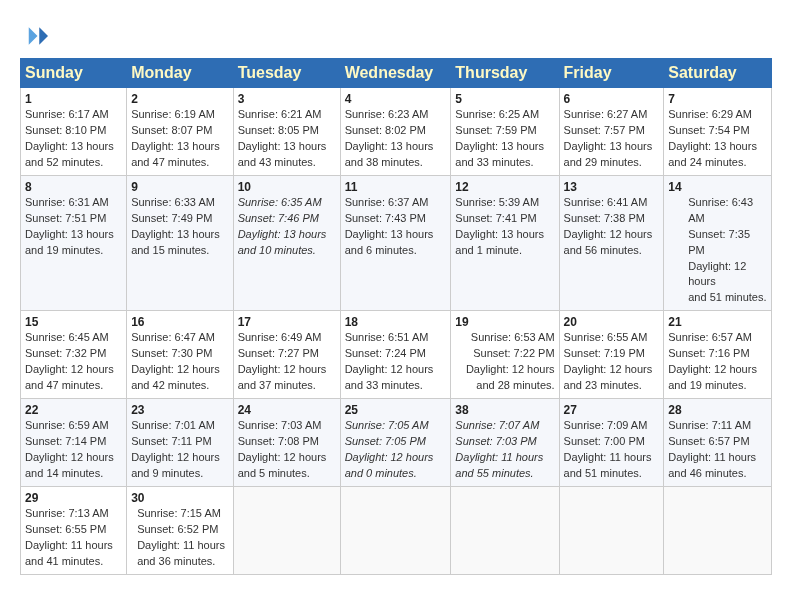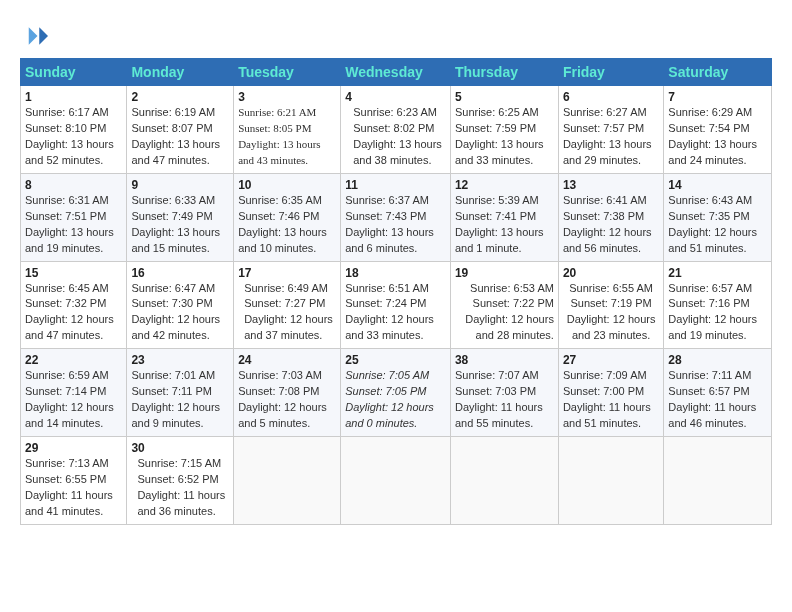--- a/index.html
+++ b/index.html
@@ -56,23 +56,23 @@
       color: #444;
       margin-top: 2px;
     }
     .calendar {
       width: 100%;
       border-collapse: collapse;
       font-size: 10.5px;
     }
     .calendar thead th {
       background: #2e6db4;
-      color: #5eead4;
+      color: #fef9c3;
       padding: 5px 4px;
-      font-size: 14px;
+      font-size: 16px;
       font-weight: bold;
       text-align: left;
       border: 1px solid #2e6db4;
     }
     .calendar tbody td {
       border: 1px solid #ccc;
       vertical-align: top;
       padding: 4px 4px 4px 4px;
       width: 113px;
       min-height: 75px;
@@ -141,28 +141,28 @@
           </td>
           <td>
             <span class="day-number">2</span>
             <div class="day-info" style="white-space: pre-line;">Sunrise: 6:19 AM
 Sunset: 8:07 PM
 Daylight: 13 hours
 and 47 minutes.</div>
           </td>
           <td>
             <span class="day-number">3</span>
-            <div class="day-info" style="white-space: pre-line; font-family: Liberation Serif, serif;">Sunrise: 6:21 AM
+            <div class="day-info" style="white-space: pre-line;">Sunrise: 6:21 AM
 Sunset: 8:05 PM
 Daylight: 13 hours
 and 43 minutes.</div>
           </td>
           <td>
             <span class="day-number">4</span>
-            <div class="day-info" style="white-space: pre-line; margin-left: 8px;">Sunrise: 6:23 AM
+            <div class="day-info" style="white-space: pre-line;">Sunrise: 6:23 AM
 Sunset: 8:02 PM
 Daylight: 13 hours
 and 38 minutes.</div>
           </td>
           <td>
             <span class="day-number">5</span>
             <div class="day-info" style="white-space: pre-line;">Sunrise: 6:25 AM
 Sunset: 7:59 PM
 Daylight: 13 hours
 and 33 minutes.</div>
@@ -192,21 +192,21 @@
           </td>
           <td>
             <span class="day-number">9</span>
             <div class="day-info" style="white-space: pre-line;">Sunrise: 6:33 AM
 Sunset: 7:49 PM
 Daylight: 13 hours
 and 15 minutes.</div>
           </td>
           <td>
             <span class="day-number">10</span>
-            <div class="day-info" style="white-space: pre-line;">Sunrise: 6:35 AM
+            <div class="day-info" style="white-space: pre-line; font-style: italic;">Sunrise: 6:35 AM
 Sunset: 7:46 PM
 Daylight: 13 hours
 and 10 minutes.</div>
           </td>
           <td>
             <span class="day-number">11</span>
             <div class="day-info" style="white-space: pre-line;">Sunrise: 6:37 AM
 Sunset: 7:43 PM
 Daylight: 13 hours
 and 6 minutes.</div>
@@ -220,21 +220,21 @@
           </td>
           <td>
             <span class="day-number">13</span>
             <div class="day-info" style="white-space: pre-line;">Sunrise: 6:41 AM
 Sunset: 7:38 PM
 Daylight: 12 hours
 and 56 minutes.</div>
           </td>
           <td>
             <span class="day-number">14</span>
-            <div class="day-info" style="white-space: pre-line;">Sunrise: 6:43 AM
+            <div class="day-info" style="white-space: pre-line; margin-left: 20px;">Sunrise: 6:43 AM
 Sunset: 7:35 PM
 Daylight: 12 hours
 and 51 minutes.</div>
           </td>
         </tr>
         <tr>
           <td>
             <span class="day-number">15</span>
             <div class="day-info" style="white-space: pre-line;">Sunrise: 6:45 AM
 Sunset: 7:32 PM
@@ -243,42 +243,42 @@
           </td>
           <td>
             <span class="day-number">16</span>
             <div class="day-info" style="white-space: pre-line;">Sunrise: 6:47 AM
 Sunset: 7:30 PM
 Daylight: 12 hours
 and 42 minutes.</div>
           </td>
           <td>
             <span class="day-number">17</span>
-            <div class="day-info" style="white-space: pre-line; margin-left: 6px;">Sunrise: 6:49 AM
+            <div class="day-info" style="white-space: pre-line;">Sunrise: 6:49 AM
 Sunset: 7:27 PM
 Daylight: 12 hours
 and 37 minutes.</div>
           </td>
           <td>
             <span class="day-number">18</span>
             <div class="day-info" style="white-space: pre-line;">Sunrise: 6:51 AM
 Sunset: 7:24 PM
 Daylight: 12 hours
 and 33 minutes.</div>
           </td>
           <td>
             <span class="day-number">19</span>
             <div class="day-info" style="white-space: pre-line; text-align: right;">Sunrise: 6:53 AM
 Sunset: 7:22 PM
 Daylight: 12 hours
 and 28 minutes.</div>
           </td>
           <td>
             <span class="day-number">20</span>
-            <div class="day-info" style="white-space: pre-line; text-align: center;">Sunrise: 6:55 AM
+            <div class="day-info" style="white-space: pre-line;">Sunrise: 6:55 AM
 Sunset: 7:19 PM
 Daylight: 12 hours
 and 23 minutes.</div>
           </td>
           <td>
             <span class="day-number">21</span>
             <div class="day-info" style="white-space: pre-line;">Sunrise: 6:57 AM
 Sunset: 7:16 PM
 Daylight: 12 hours
 and 19 minutes.</div>
@@ -308,21 +308,21 @@
           </td>
           <td>
             <span class="day-number">25</span>
             <div class="day-info" style="white-space: pre-line; font-style: italic;">Sunrise: 7:05 AM
 Sunset: 7:05 PM
 Daylight: 12 hours
 and 0 minutes.</div>
           </td>
           <td>
             <span class="day-number">38</span>
-            <div class="day-info" style="white-space: pre-line;">Sunrise: 7:07 AM
+            <div class="day-info" style="white-space: pre-line; font-style: italic;">Sunrise: 7:07 AM
 Sunset: 7:03 PM
 Daylight: 11 hours
 and 55 minutes.</div>
           </td>
           <td>
             <span class="day-number">27</span>
             <div class="day-info" style="white-space: pre-line;">Sunrise: 7:09 AM
 Sunset: 7:00 PM
 Daylight: 11 hours
 and 51 minutes.</div>

